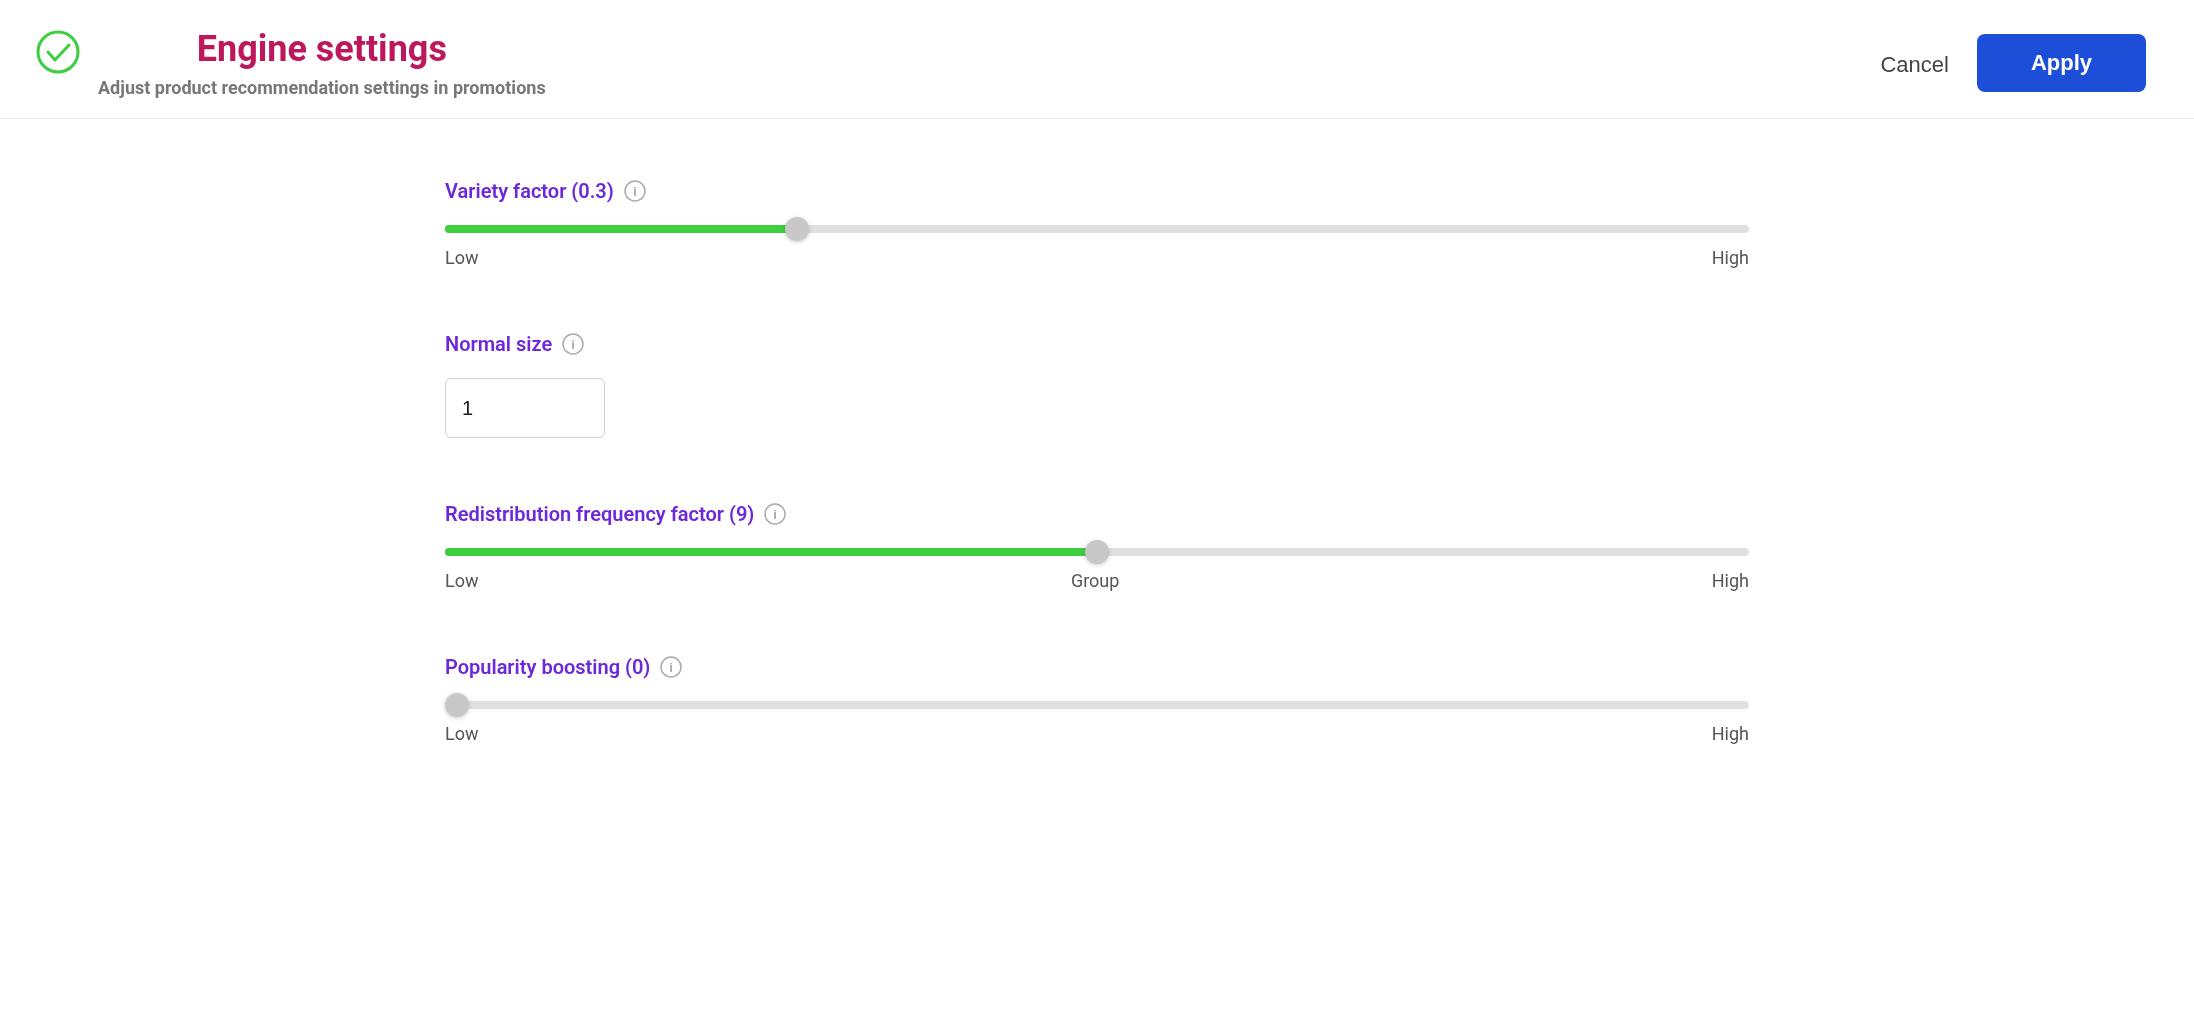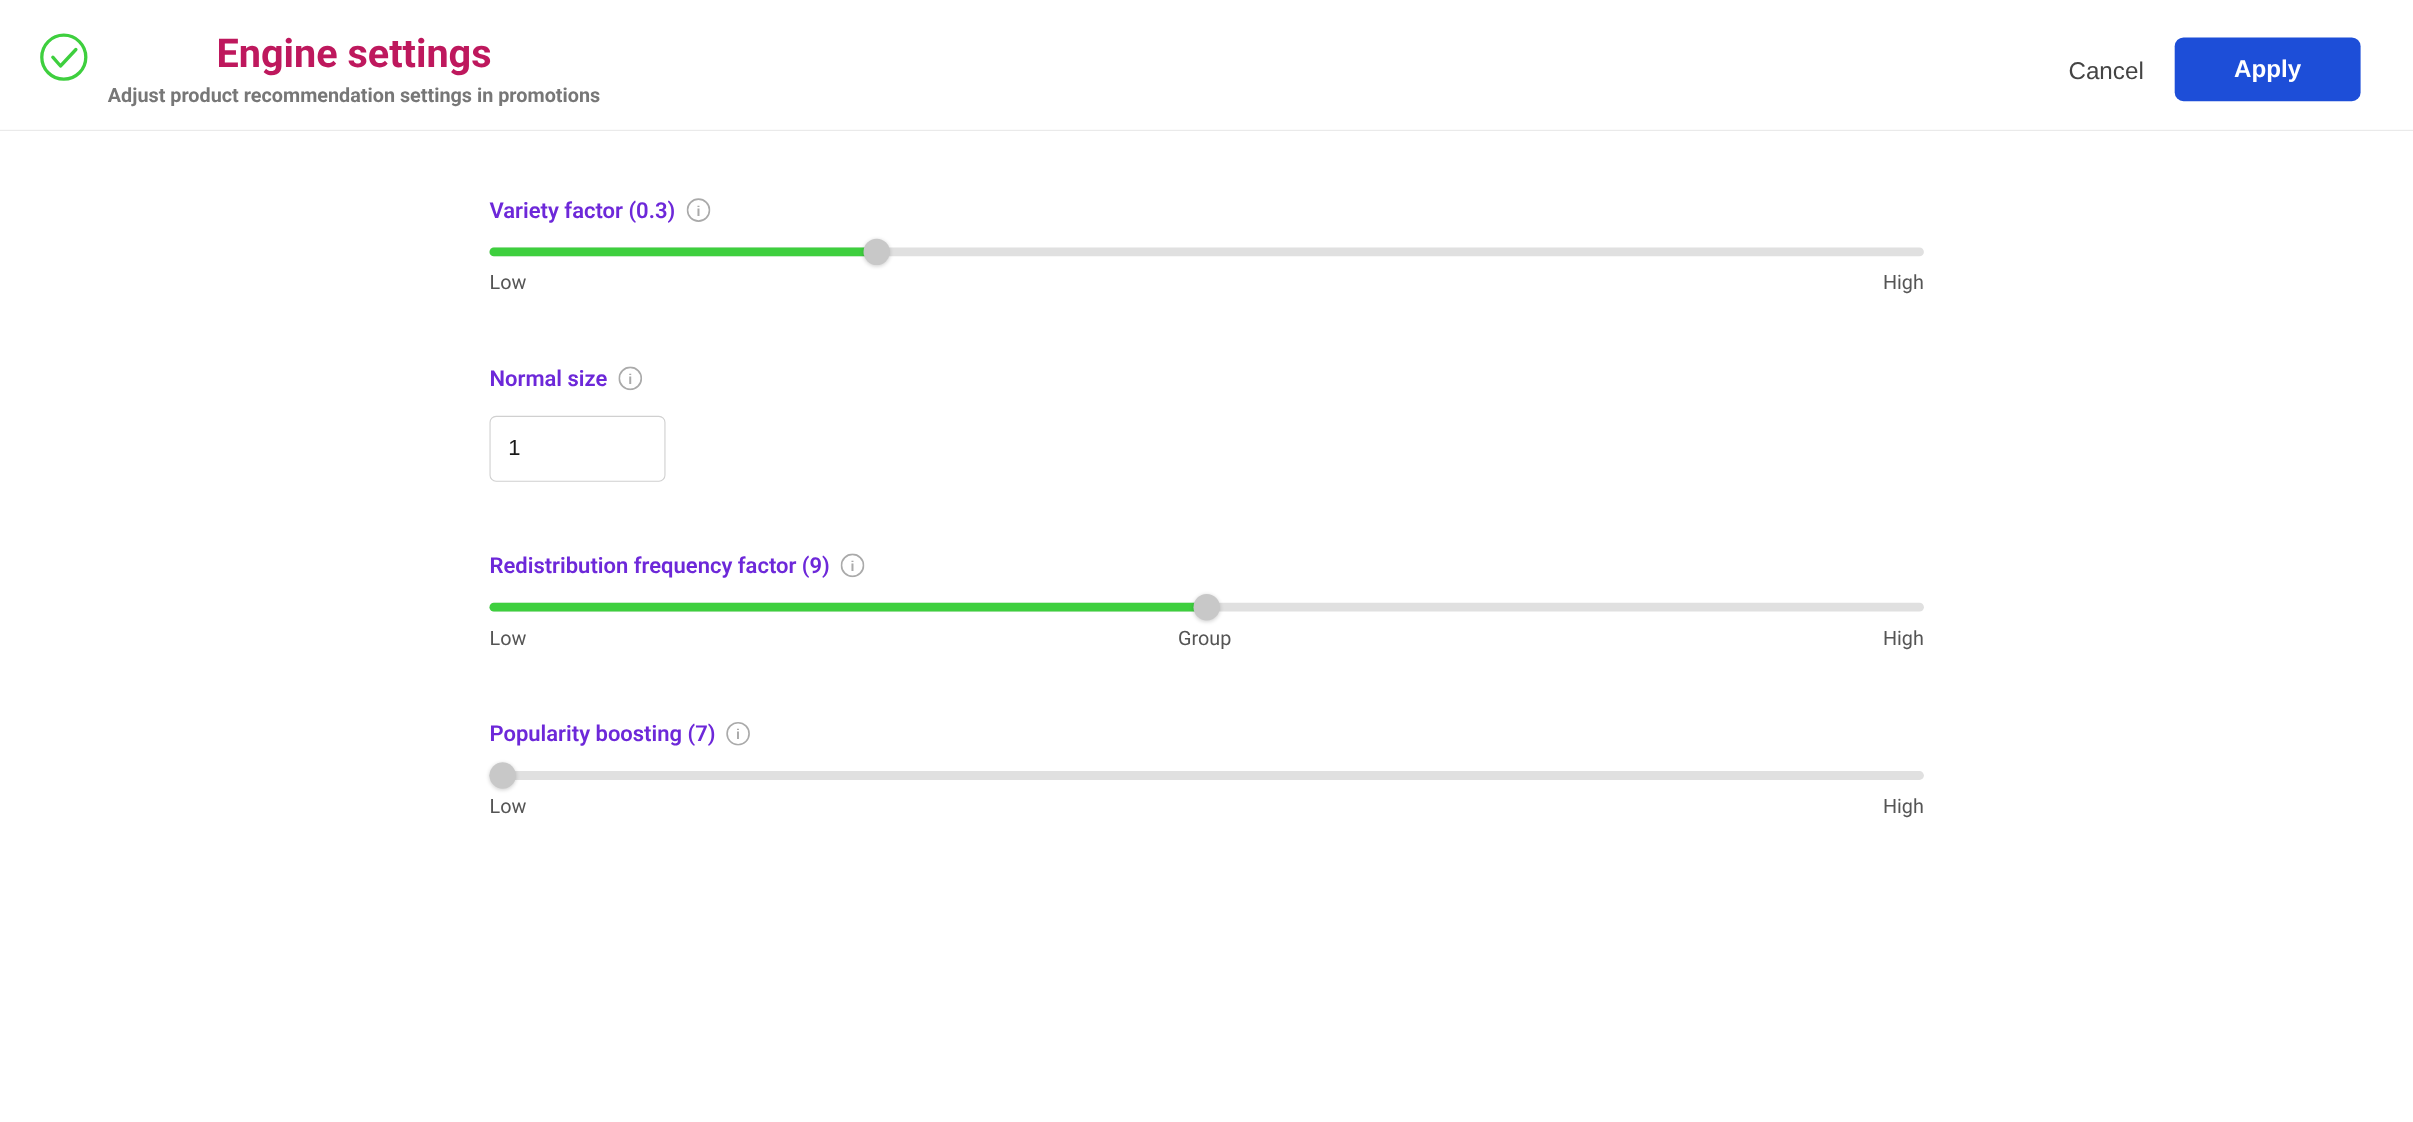--- a/index.html
+++ b/index.html
@@ -232,21 +232,21 @@
     </div>
     <div class="slider-labels-wrapper">
       <span style="font-size:18px;color:#555;">Low</span>
       <span style="font-size:18px;color:#555;">Group</span>
       <span style="font-size:18px;color:#555;">High</span>
     </div>
   </div>
 
   <div class="setting-section">
     <div class="setting-label">
-      <span>Popularity boosting (7)</span>
+      <span>Popularity boosting (0)</span>
       <svg class="info-icon" viewBox="0 0 22 22" fill="none">
         <circle cx="11" cy="11" r="10" stroke="#aaa" stroke-width="1.5"></circle>
         <text x="11" y="16" text-anchor="middle" font-size="13" fill="#aaa" font-family="sans-serif" font-weight="600">i</text>
       </svg>
     </div>
     <div class="slider-container">
       <div class="slider-track">
         <div class="slider-fill" style="width: 0%"></div>
         <div class="slider-thumb" style="left: 0%; transform: translate(0, -50%);"></div>
       </div>

